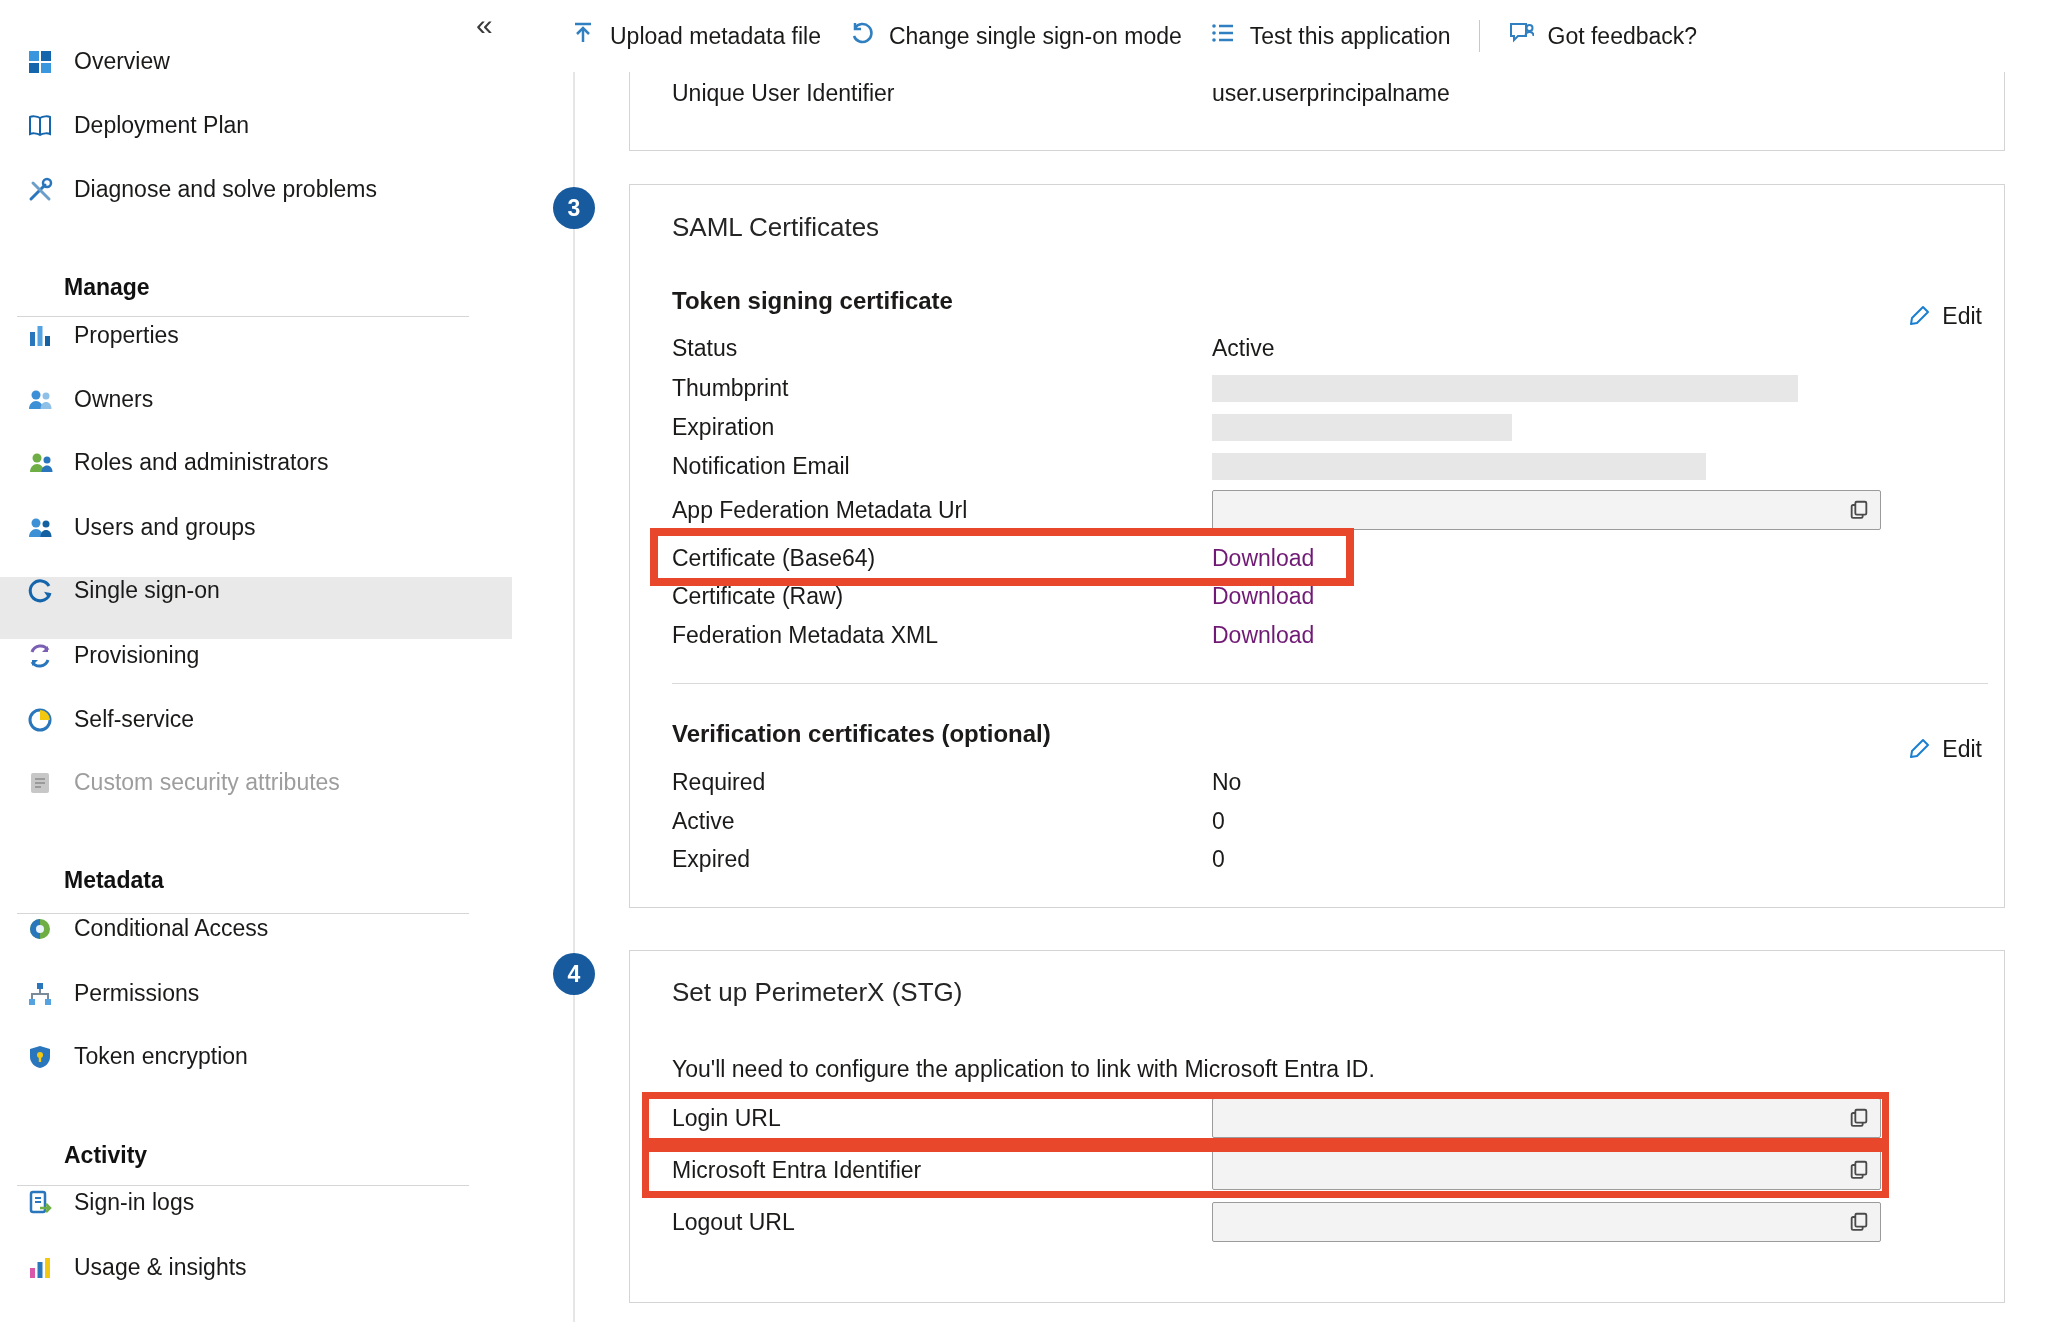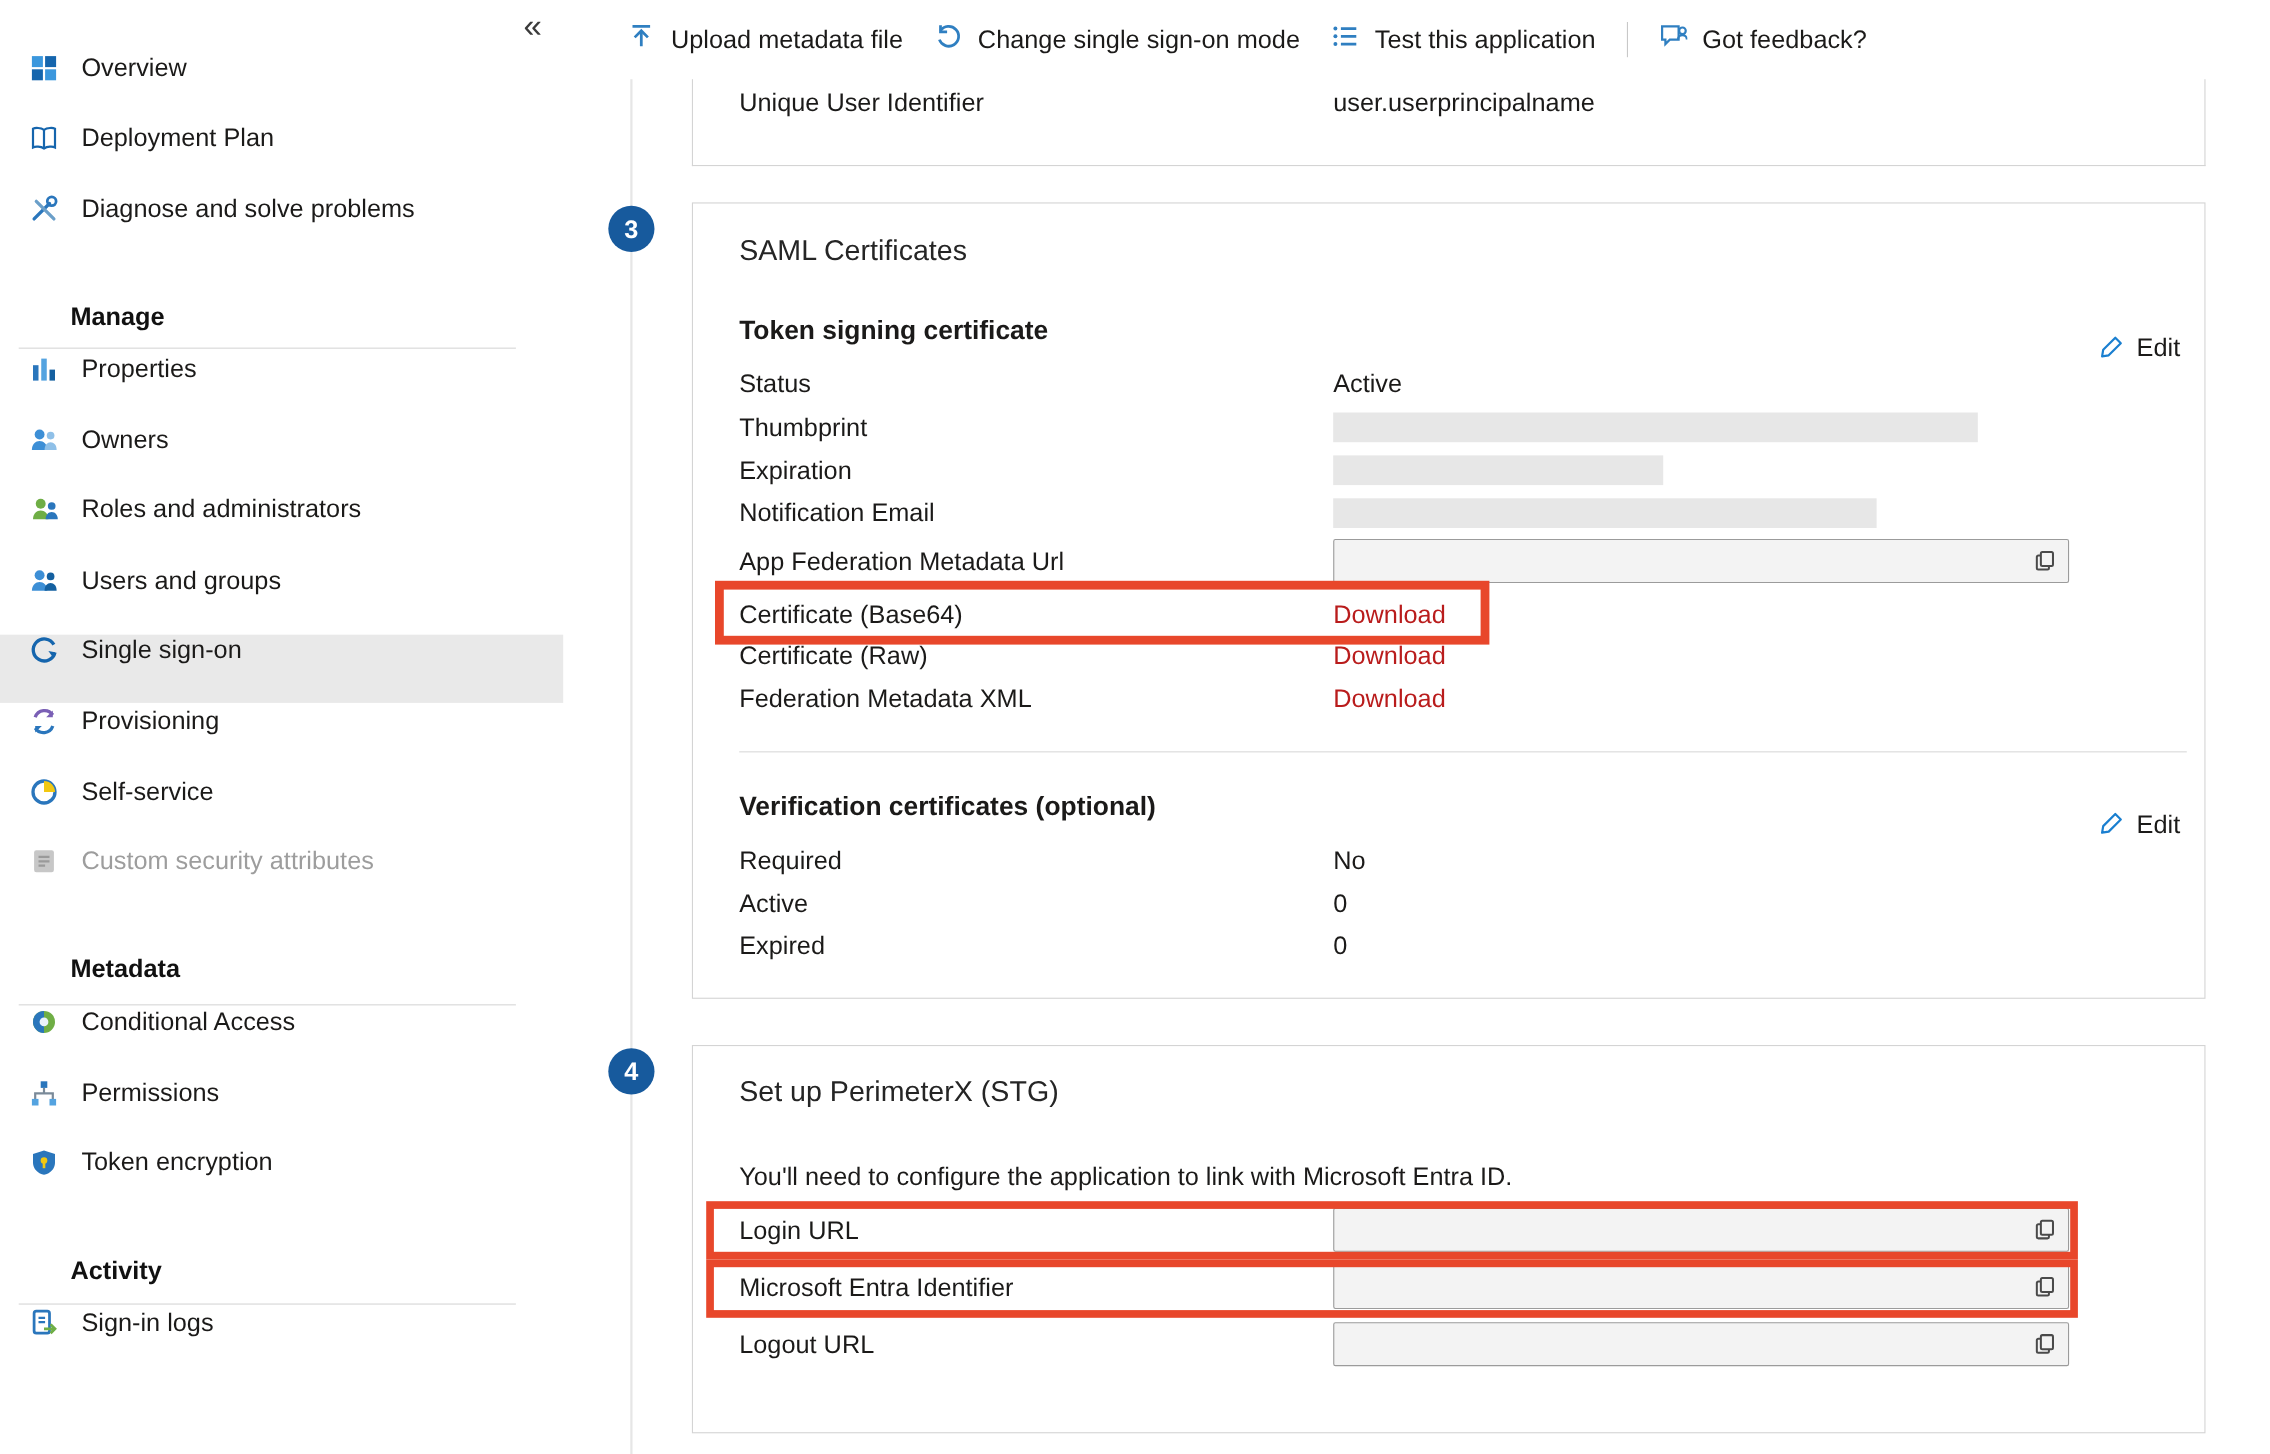--- a/index.html
+++ b/index.html
@@ -33,21 +33,21 @@
   .card3{top:184px;height:724px;}
   .card4{top:950px;height:353px;}
 
   .step-circle{position:absolute;left:553px;width:42px;height:42px;border-radius:50%;background:#175a9d;
                color:#fff;font-size:23px;font-weight:bold;display:flex;align-items:center;justify-content:center;z-index:5;}
 
   .card-title{position:absolute;left:42px;font-size:26px;color:#252525;line-height:36px;white-space:nowrap;}
   .sec-heading{position:absolute;left:42px;font-size:24px;font-weight:bold;line-height:32px;white-space:nowrap;}
   .row-label{position:absolute;left:42px;font-size:23px;line-height:34px;white-space:nowrap;color:#1b1a19;}
   .row-value{position:absolute;left:582px;font-size:23px;line-height:34px;white-space:nowrap;color:#1b1a19;}
-  .link{color:#b91c1c;cursor:pointer;}
+  .link{color:#701a75;cursor:pointer;}
   .bar{position:absolute;left:582px;height:27px;background:#e7e7e7;}
   .copyfield{position:absolute;left:582px;width:669px;height:40px;background:#f3f3f3;border:1px solid #9b9b9b;
              border-radius:2px;box-sizing:border-box;display:flex;align-items:center;justify-content:flex-end;
              padding-right:8px;cursor:text;}
   .copybtn{width:26px;height:26px;display:flex;align-items:center;justify-content:center;cursor:pointer;}
   .edit-btn{position:absolute;right:22px;display:flex;align-items:flex-start;gap:10px;font-size:23px;color:#1b1a19;cursor:pointer;}
   .hdiv{position:absolute;left:42px;right:16px;height:1px;background:#d9d9d9;}
   .desc{position:absolute;left:42px;font-size:23px;line-height:34px;white-space:nowrap;color:#1b1a19;}
 
   
@@ -221,20 +221,30 @@
     <div class="nav-item" style="top:1189px">
       <span class="nicon">
           <svg viewBox="0 0 28 28" width="28" height="28">
             <rect x="5" y="3" width="14" height="20" rx="2" fill="none" stroke="#2a76bc" stroke-width="2.5"></rect>
             <path d="M9 9 h6 M9 13 h6" stroke="#2a76bc" stroke-width="2"></path>
             <path d="M14 19 h9 M20 15 l4 4 -4 4" stroke="#6fae45" stroke-width="2.5" fill="none"></path>
           </svg>
         </span>
       <span class="nlabel">Sign-in logs</span>
     </div>
+    <div class="nav-item" style="top:1254px">
+      <span class="nicon">
+          <svg viewBox="0 0 28 28" width="28" height="28">
+            <rect x="4" y="14" width="5" height="10" fill="#d957a8"></rect>
+            <rect x="11.5" y="8" width="5" height="16" fill="#2a76bc"></rect>
+            <rect x="19" y="4" width="5" height="20" fill="#f2c811"></rect>
+          </svg>
+        </span>
+      <span class="nlabel">Usage &amp; insights</span>
+    </div>
   </nav>
 
   <header class="toolbar">
     <div class="tb-item">
       <span class="tb-icon"><svg viewBox="0 0 26 26" width="26" height="26">
             <path d="M5 4 H21" stroke="#2f7fc1" stroke-width="2.5"></path>
             <path d="M13 22 V9" stroke="#2f7fc1" stroke-width="2.5"></path>
             <path d="M7 14 L13 8 L19 14" fill="none" stroke="#2f7fc1" stroke-width="2.5"></path>
           </svg></span>
       <span>Upload metadata file</span>

